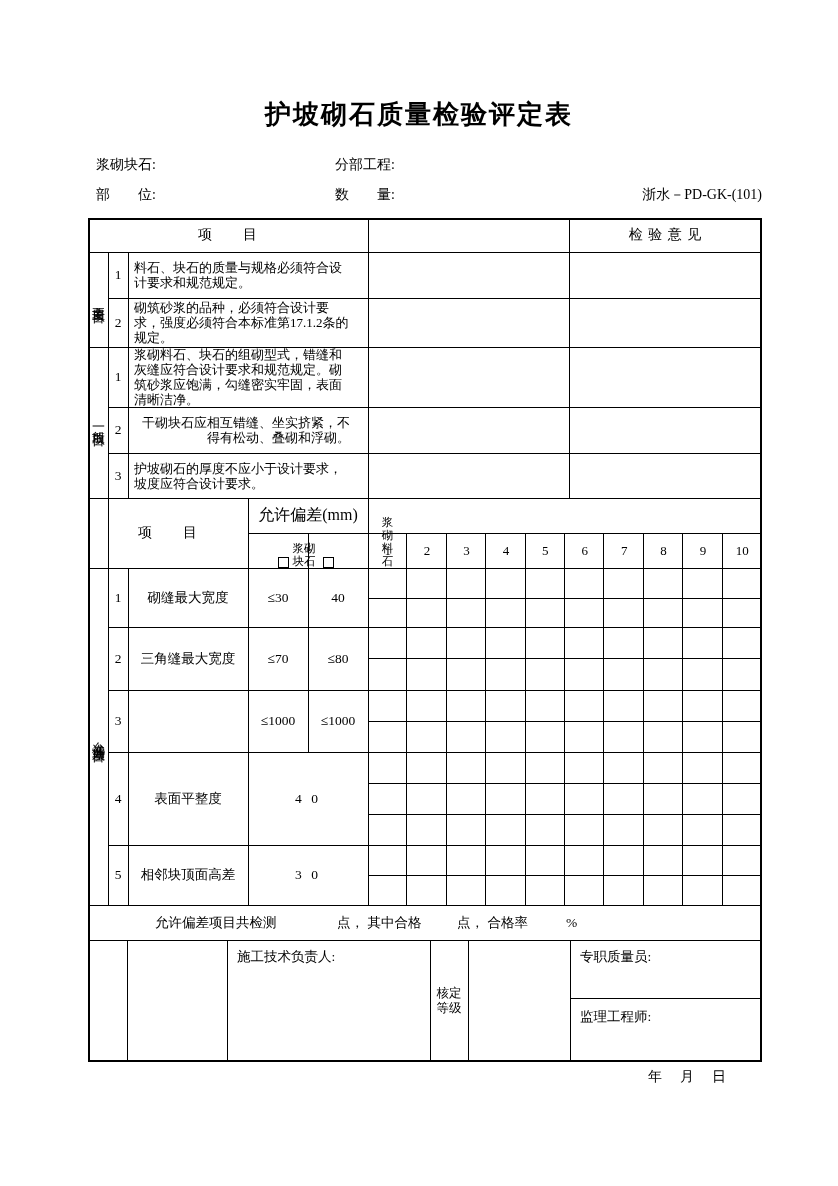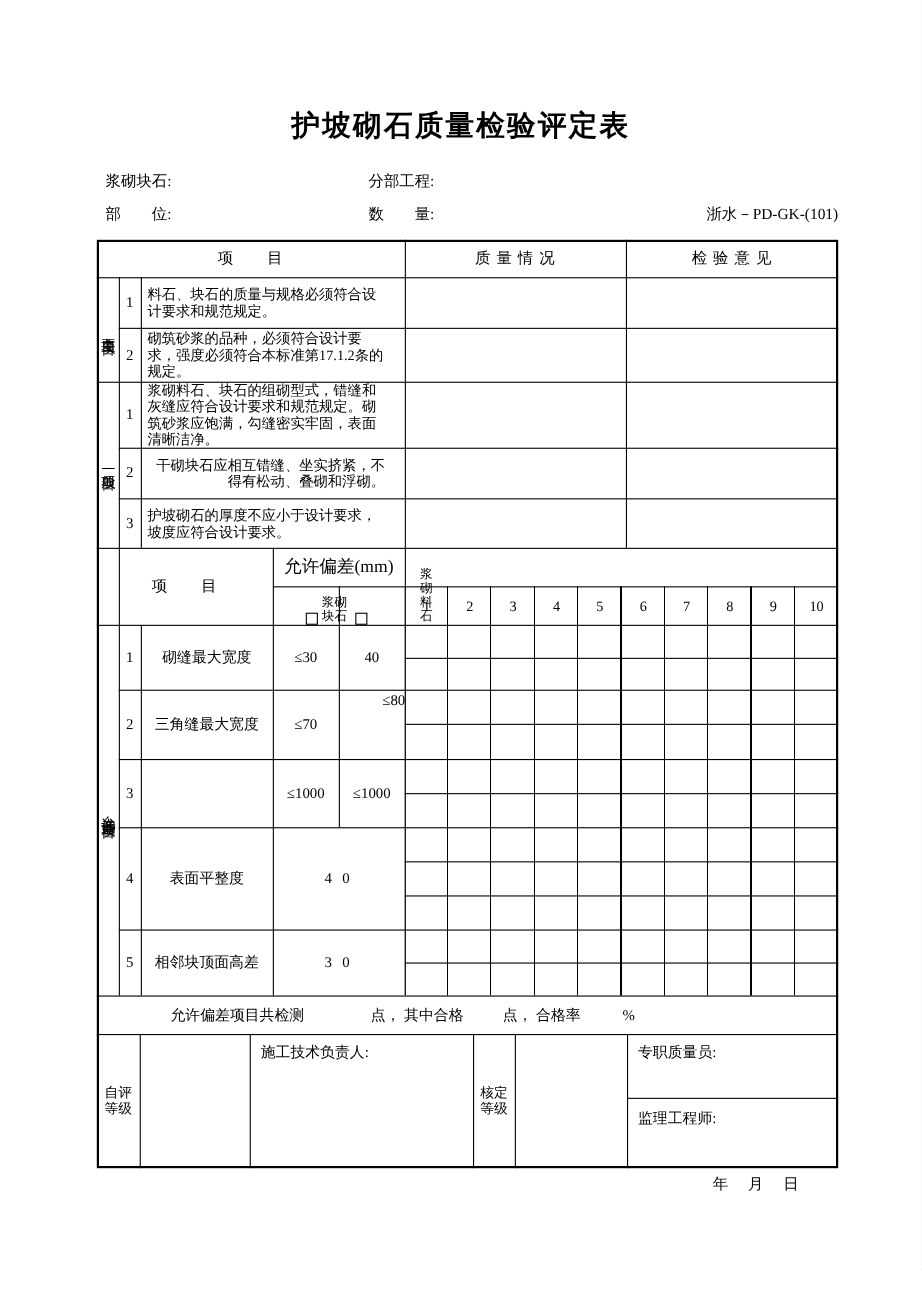--- a/index.html
+++ b/index.html
@@ -75,21 +75,20 @@
   <i class="vl" style="left:569px;top:218px;height:280px;"></i>
   <i class="vl" style="left:127px;top:940px;height:122px;"></i>
   <i class="vl" style="left:227px;top:940px;height:122px;"></i>
   <i class="vl" style="left:430px;top:940px;height:122px;"></i>
   <i class="vl" style="left:468px;top:940px;height:122px;"></i>
   <i class="vl" style="left:570px;top:940px;height:122px;"></i>
 
   <div class="mgrid"></div>
 
   <div class="cell ctr hdr" style="left:88px;top:218px;width:280px;height:34px;">项　　目</div>
-  <div class="cell ctr hdr" style="left:368px;top:218px;width:201px;height:34px;">质 量 情 况</div>
   <div class="cell ctr hdr" style="left:569px;top:218px;width:193px;height:34px;">检 验 意 见</div>
 
   <div class="vcell" style="left:88px;top:252px;width:20px;height:95px;">
     <span class="vert">主要项目</span>
   </div>
   <div class="cell ctr" style="left:108px;top:252px;width:20px;height:46px;">1</div>
   <div class="cell itemtxt" style="left:128px;top:252px;width:238px;height:46px;">
     <span>料石、块石的质量与规格必须符合设计要求和规范规定。</span>
   </div>
   <div class="cell ctr" style="left:108px;top:298px;width:20px;height:49px;">2</div>
@@ -141,42 +140,39 @@
   </div>
 
   <div class="cell ctr" style="left:108px;top:568px;width:20px;height:59px;">1</div>
   <div class="cell ctr" style="left:128px;top:568px;width:120px;height:59px;">砌缝最大宽度</div>
   <div class="cell ctr" style="left:248px;top:568px;width:60px;height:59px;">≤30</div>
   <div class="cell ctr" style="left:308px;top:568px;width:60px;height:59px;">40</div>
 
   <div class="cell ctr" style="left:108px;top:627px;width:20px;height:63px;">2</div>
   <div class="cell ctr" style="left:128px;top:627px;width:120px;height:63px;">三角缝最大宽度</div>
   <div class="cell ctr" style="left:248px;top:627px;width:60px;height:63px;">≤70</div>
-  <div class="cell ctr" style="left:308px;top:605px;width:60px;height:63px;margin-left:20px;">≤80</div>
+  <div class="cell ctr" style="left:308px;top:627px;width:60px;height:63px;">≤80</div>
 
   <div class="cell ctr" style="left:108px;top:690px;width:20px;height:62px;">3</div>
   <div class="cell ctr" style="left:248px;top:690px;width:60px;height:62px;">≤1000</div>
   <div class="cell ctr" style="left:308px;top:690px;width:60px;height:62px;">≤1000</div>
 
   <div class="cell ctr" style="left:108px;top:752px;width:20px;height:93px;">4</div>
   <div class="cell ctr" style="left:128px;top:752px;width:120px;height:93px;">表面平整度</div>
   <div class="cell ctr" style="left:248px;top:752px;width:120px;height:93px;letter-spacing:3px;">4 0</div>
 
   <div class="cell ctr" style="left:108px;top:845px;width:20px;height:60px;">5</div>
   <div class="cell ctr" style="left:128px;top:845px;width:120px;height:60px;">相邻块顶面高差</div>
   <div class="cell ctr" style="left:248px;top:845px;width:120px;height:60px;letter-spacing:3px;">3 0</div>
 
   <div class="cell" style="left:155px;top:905px;height:35px;">允许偏差项目共检测</div>
   <div class="cell" style="left:337px;top:905px;height:35px;">点， 其中合格</div>
   <div class="cell" style="left:457px;top:905px;height:35px;">点， 合格率</div>
   <div class="cell" style="left:566px;top:905px;height:35px;">%</div>
 
-  <div class="vcell" style="left:88px;top:940px;width:39px;height:122px;">
-    <span class="wrap2">自评等级</span>
-  </div>
   <span class="lbl" style="left:237px;top:948px;font-size:13.5px;">施工技术负责人:</span>
   <div class="vcell" style="left:430px;top:940px;width:38px;height:122px;">
     <span class="wrap2">核定等级</span>
   </div>
   <span class="lbl" style="left:580px;top:948px;font-size:13.5px;">专职质量员:</span>
   <span class="lbl" style="left:580px;top:1008px;font-size:13.5px;">监理工程师:</span>
 
   <div class="date">年　月　日</div>
 </div>
 

